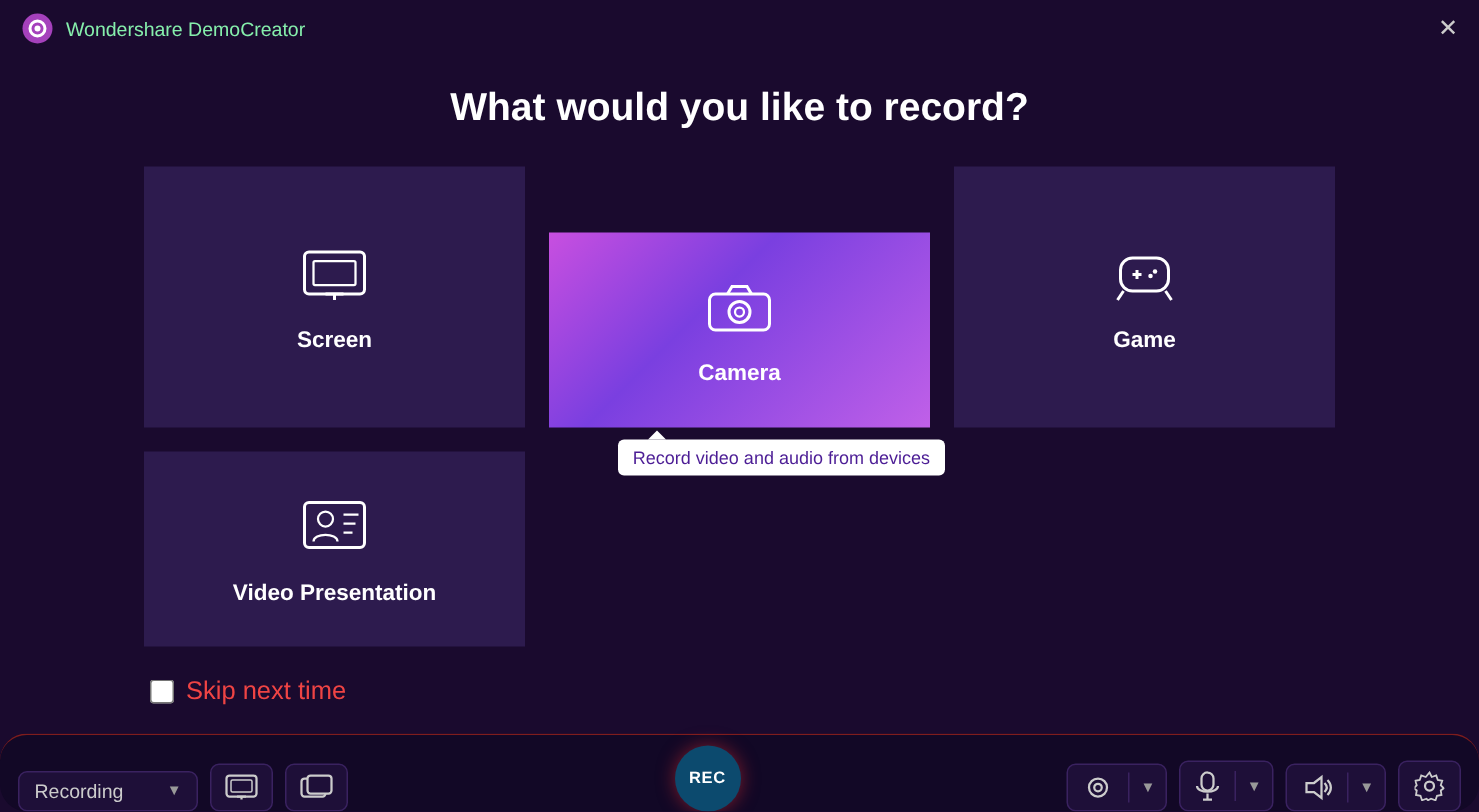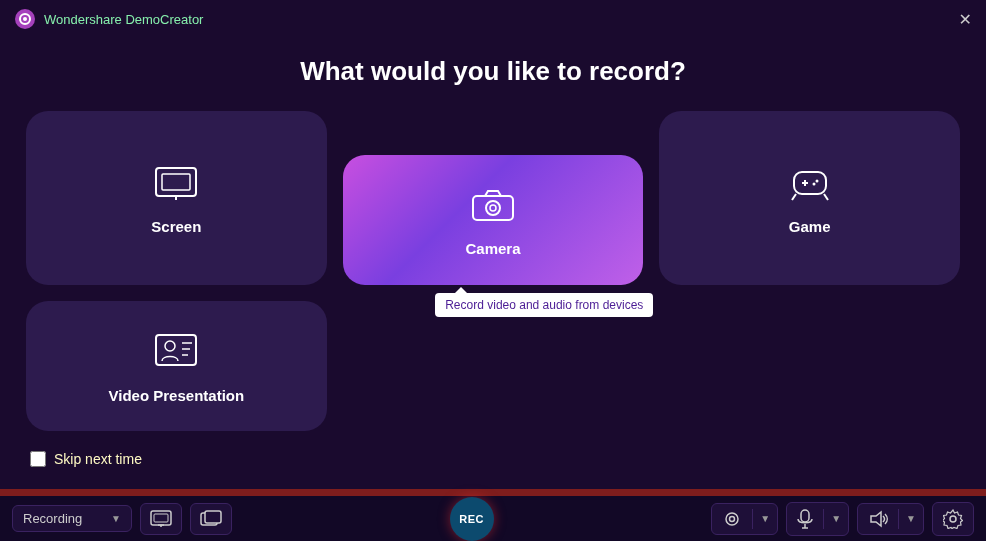--- a/index.html
+++ b/index.html
@@ -44,42 +44,42 @@
       font-size: 16px;
       color: #aaa;
       cursor: pointer;
       background: none;
       border: none;
       color: #ccc;
     }
 
     
     .main-content {
-      padding: 0 26px;
+      padding: 0 96px;
     }
 
     .headline {
       text-align: center;
       font-size: 26px;
       font-weight: 700;
       color: #fff;
       margin: 18px 0 24px;
     }
 
     
     .card-grid {
       display: grid;
       grid-template-columns: repeat(3, 1fr);
       gap: 16px;
       margin-bottom: 20px;
     }
 
     .card {
       background: #2d1b4e;
-      border-radius: 22px;
+      border-radius: 0;
       display: flex;
       flex-direction: column;
       align-items: center;
       justify-content: center;
       padding: 24px 16px 20px;
       cursor: pointer;
       position: relative;
       transition: background 0.2s;
       min-height: 130px;
     }
@@ -136,37 +136,38 @@
     }
 
     .skip-row input[type="checkbox"] {
       width: 16px;
       height: 16px;
       accent-color: #7a3fe0;
       cursor: pointer;
     }
 
     .skip-label {
-      font-size: 14px;
-      color: #fef9c3;
+      font-size: 17px;
+      color: #ef4444;
     }
 
     
     .toolbar {
       position: absolute;
       bottom: 0;
       left: 0;
       right: 0;
       height: 52px;
       background: #120826;
       display: flex;
-      align-items: center;
+      align-items: flex-end;
       padding: 0 12px;
       gap: 8px;
-      border-top: 7px solid #7f1d1d;
+      border-top: 1px solid #7f1d1d;
+      border-radius: 18px;
     }
 
     .toolbar-dropdown {
       display: flex;
       align-items: center;
       background: #1e0f38;
       border: 1px solid #3a2260;
       border-radius: 6px;
       padding: 5px 10px;
       cursor: pointer;

